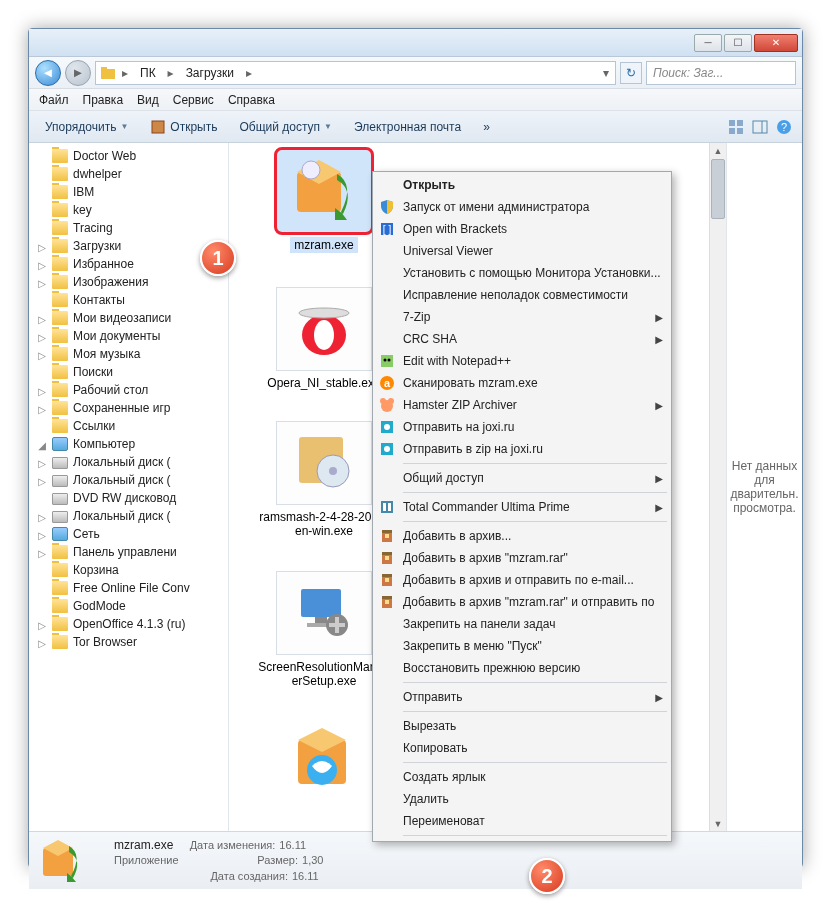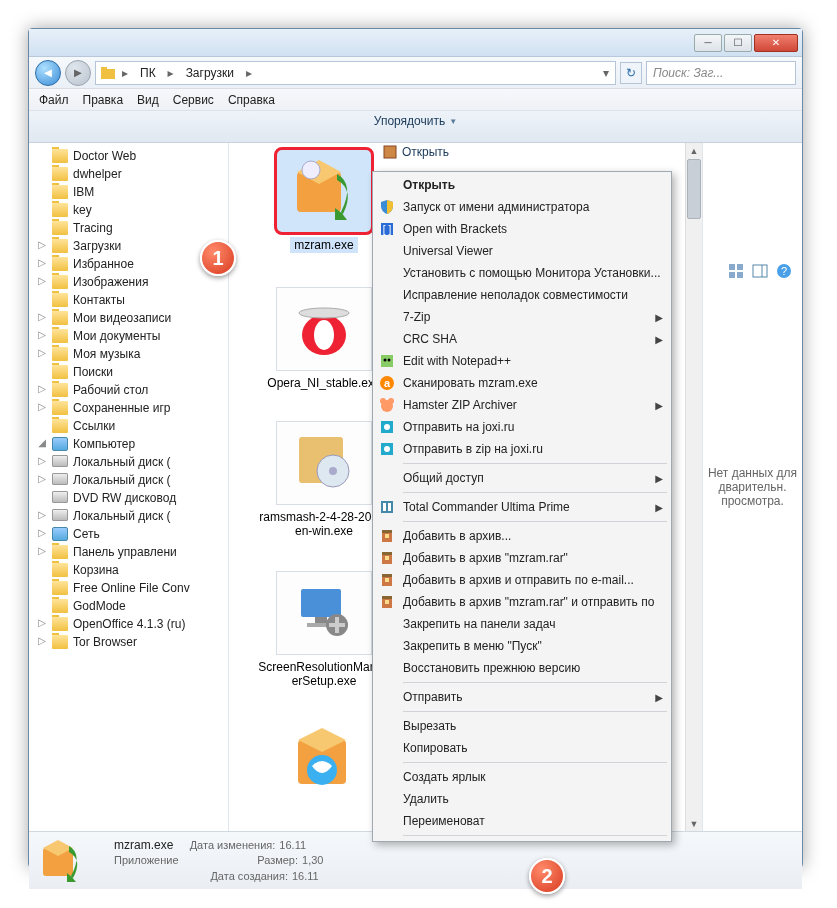--- a/index.html
+++ b/index.html
@@ -11,37 +11,37 @@
 .navbar { height: 32px; display: flex; align-items: center; padding: 0 6px; gap: 4px; background: linear-gradient(#f6f9fc,#eaf0f6); border-bottom: 1px solid #d8dde3; }
 .navbtn { width: 26px; height: 26px; border-radius: 50%; background: radial-gradient(circle at 35% 30%, #aee0ff, #3a8cd6); border: 1px solid #2a6ca8; display: flex; align-items: center; justify-content: center; color: #fff; font-size: 13px; }
 .navbtn.fwd { background: radial-gradient(circle at 35% 30%, #e0e6ec, #bac4cf); border-color: #9aa4af; color:#666; }
 .crumbbar { flex: 1; height: 24px; border: 1px solid #b5c5d6; background: #fff; display: flex; align-items: center; padding: 0 4px; gap: 4px; }
 .crumb { padding: 0 6px; color: #222; }
 .crumbsep { width: 10px; text-align: center; color: #666; }
 .refreshbtn { width: 22px; height: 22px; border: 1px solid #b5c5d6; background: #eef4fa; display:flex;align-items:center;justify-content:center; color:#2a6ca8; }
 .searchbox { width: 150px; height: 24px; border: 1px solid #b5c5d6; background: #fff; display: flex; align-items: center; padding: 0 6px; font-style: italic; color: #888; overflow:hidden; }
 .menubar { height: 22px; display: flex; align-items: center; gap: 14px; padding: 0 10px; background: linear-gradient(#f6f8fb,#eef1f5); border-bottom: 1px solid #dde2e8; color: #222; }
 .menubar span { cursor: default; }
-.toolbar { height: 32px; display: flex; align-items: center; gap: 10px; padding: 0 10px; background: linear-gradient(#eef3f9,#e0e8f1); border-bottom: 1px solid #c8d2dd; color: #1a3a5a; flex-direction: column; }
+.toolbar { height: 32px; display: flex; align-items: center; gap: 10px; padding: 0 10px; background: linear-gradient(#eef3f9,#e0e8f1); border-bottom: 1px solid #c8d2dd; color: #1a3a5a; }
 .toolbtn { display: flex; align-items: center; gap: 4px; padding: 3px 6px; }
 .toolbtn .drop { font-size: 8px; color: #5a7a9a; }
 .toolright { margin-left: auto; display: flex; gap: 8px; align-items:center; }
 .ico16 { width: 16px; height: 16px; display:inline-block; }
 .body { display: flex; height: 688px; }
 .tree { width: 200px; overflow-y: auto; background: #fff; border-right: 1px solid #e0e6ec; padding: 4px 0; }
-.tree-item { display: flex; align-items: flex-start; gap: 5px; padding: 2px 4px 2px 22px; font-size: 12px; color: #222; white-space: nowrap; overflow: hidden; text-overflow: ellipsis; }
+.tree-item { display: flex; align-items: flex-end; gap: 5px; padding: 2px 4px 2px 22px; font-size: 12px; color: #222; white-space: nowrap; overflow: hidden; text-overflow: ellipsis; }
 .tree-item.indent1 { padding-left: 22px; }
 .tree-item .exp { width:10px; text-align:center; color:#888; font-size:10px; margin-left:-14px; }
 .tree-item .ficon { width:16px; height:14px; background: linear-gradient(#ffe39a,#f0c040); border-radius: 1px; display:inline-block; position:relative; }
 .tree-item .ficon::before{content:"";position:absolute;top:-3px;left:0;width:7px;height:3px;background:#f0c040;border-radius:1px 1px 0 0;}
 .tree-item .disk{width:16px;height:12px;background:linear-gradient(#eee,#bbb);border:1px solid #999;border-radius:1px;}
 .tree-item .comp{width:16px;height:14px;background:linear-gradient(#9cf,#5ad);border:1px solid #48a;border-radius:2px;}
 .content { flex: 1; display: flex; }
 .itemspane { flex: 1; position: relative; overflow: hidden; padding: 10px 6px; }
-.preview { width: 100px; border-left: 1px solid #e0e6ec; display:flex; align-items:center; justify-content:center; text-align:center; color:#666; font-size:12px; padding: 0 4px; }
+.preview { width: 76px; border-left: 1px solid #e0e6ec; display:flex; align-items:center; justify-content:center; text-align:center; color:#666; font-size:12px; padding: 0 4px; }
 .fileitem { position: absolute; width: 150px; text-align: center; font-size: 12px; }
 .fileitem .thumb { width: 96px; height: 84px; margin: 0 auto 4px; border: 1px solid #d8dee6; background: #fdfdfd; display:flex;align-items:center;justify-content:center; position:relative; }
 .fileitem.selected .thumb { outline: 3px solid #e23; outline-offset:-1px; border-radius:6px; background:#d0e4fa; }
 .fileitem.selected .fname { background:#cfe4fa; }
 .fname { display:inline-block; padding:1px 4px; word-break:break-word; max-width:140px; }
 .statusbar { height: 58px; border-top: 1px solid #d0d8e0; display: flex; padding: 6px 10px; gap: 12px; background: linear-gradient(#f5f8fb,#eaeef3); }
 .status-icon { width:46px; height:46px; }
 .status-info { font-size: 12px; color: #333; margin-left: 17px; }
 .status-info .title { font-weight: normal; color:#222; }
 .status-info .meta { color:#666; font-size:11px; line-height:1.4; }

